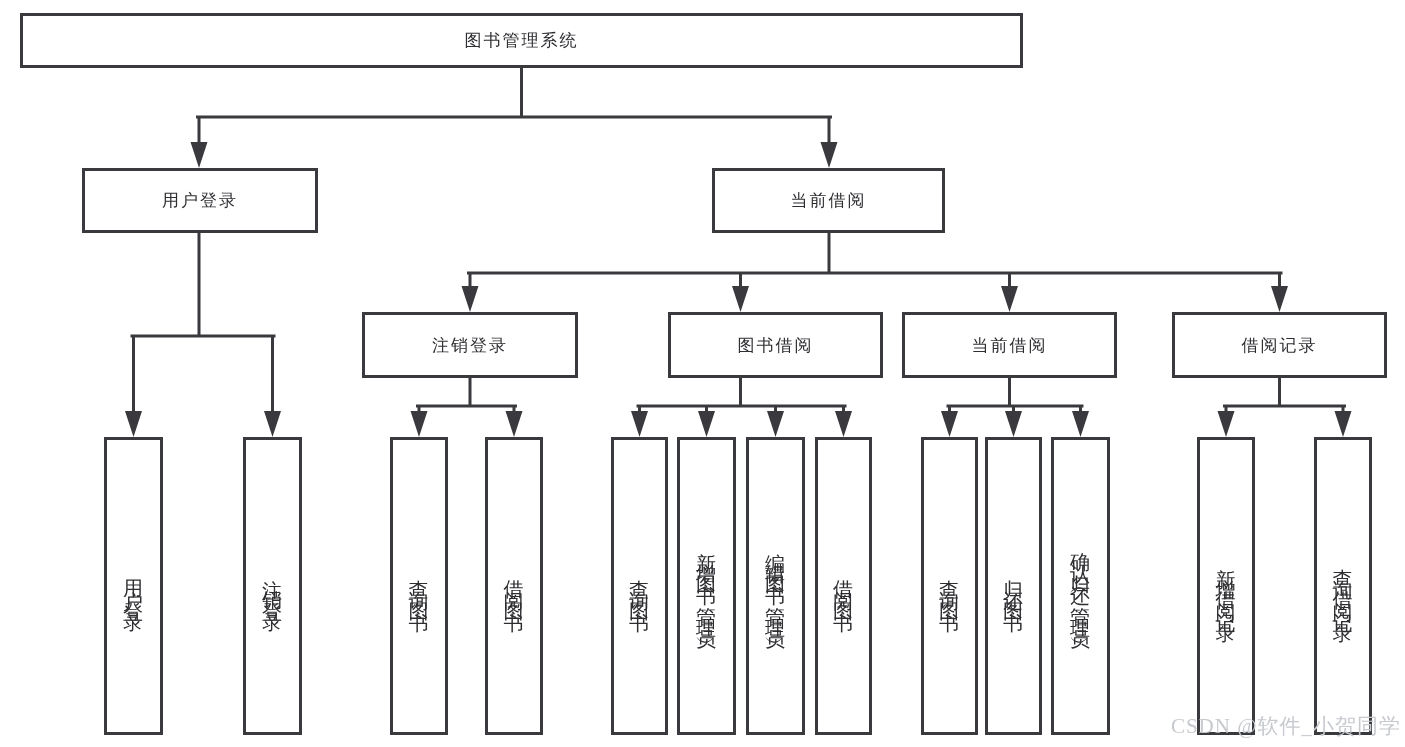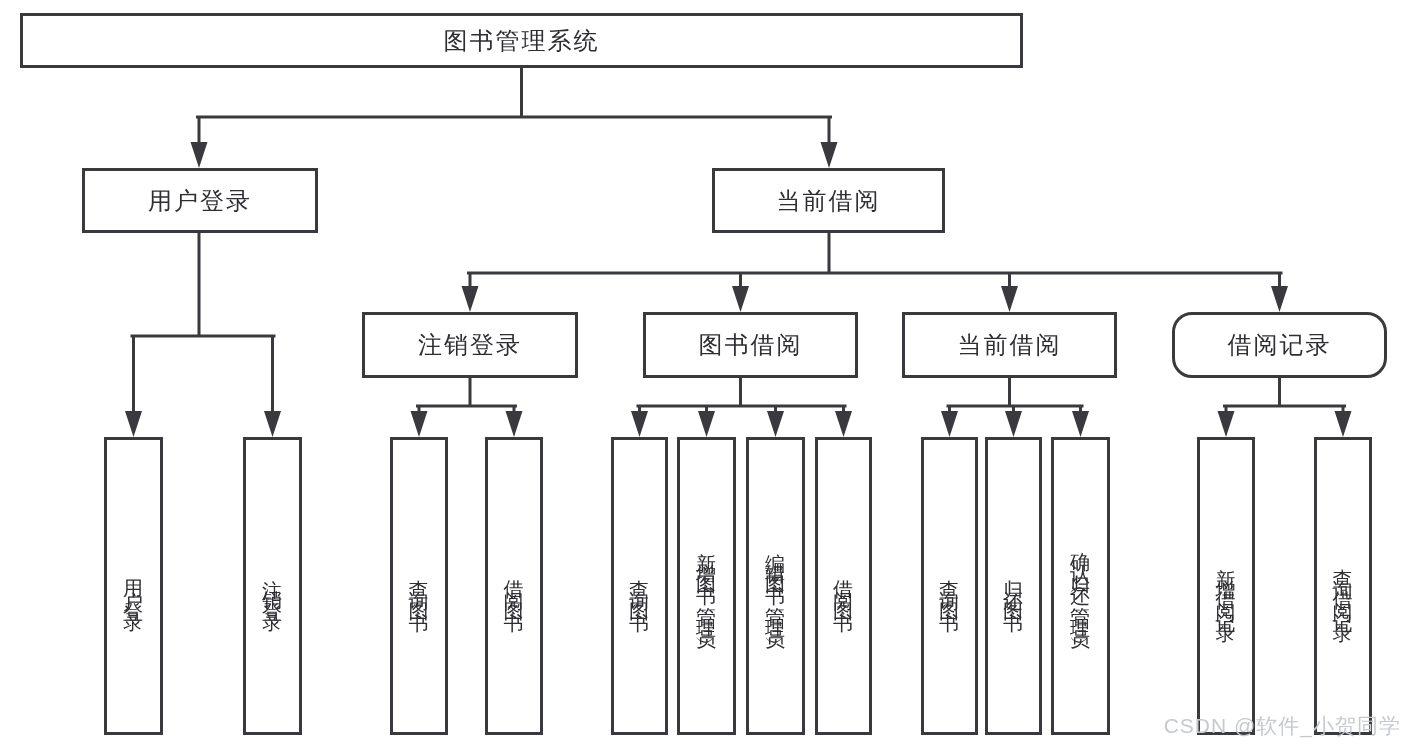--- a/index.html
+++ b/index.html
@@ -15,54 +15,54 @@
     overflow:hidden;
   }
   #wires{position:absolute;left:0;top:0;width:1405px;height:747px;}
   #wires path.link{stroke:var(--line);stroke-width:3;fill:none;stroke-linecap:square;}
   #wires path.arrowheads{fill:var(--line);stroke:none;}
   .box{
     position:absolute;box-sizing:border-box;border:3px solid var(--line);
     background:#fff;display:flex;align-items:center;justify-content:center;
     color:var(--text);
   }
-  .box-h{font-size:24px;letter-spacing:2px;white-space:nowrap;}
+  .box-h{font-size:17px;letter-spacing:2px;white-space:nowrap;}
   .box-v .vtext{
     writing-mode:vertical-rl;text-orientation:mixed;
     font-size:20px;letter-spacing:11px;line-height:1;
   }
   
   .n-root{left:20px;top:13px;width:1003px;height:55px;}
   
   .n-userlogin{left:82px;top:168px;width:236px;height:65px;}
   .n-bookmgmt{left:712px;top:168px;width:233px;height:65px;}
   
   .n-l3{top:312px;height:66px;}
   .n-newbook{left:362px;width:216px;}
-  .n-borrow{left:643px;width:215px;}
+  .n-borrow{left:668px;width:215px;}
   .n-current{left:902px;width:215px;}
-  .n-records{left:1172px;width:215px;border-radius:20px;}
+  .n-records{left:1172px;width:215px;}
   
   .leaf{top:437px;height:298px;}
   .lf-a1{left:104px;width:59px;}
   .lf-a2{left:243px;width:59px;}
   .lf-b1{left:390px;width:58px;}
   .lf-b2{left:485px;width:58px;}
   .lf-c1{left:611px;width:57px;}
   .lf-c2{left:677px;width:59px;}
   .lf-c3{left:746px;width:59px;}
   .lf-c4{left:815px;width:57px;}
   .lf-d1{left:921px;width:57px;}
   .lf-d2{left:985px;width:57px;}
   .lf-d3{left:1051px;width:59px;}
   .lf-e1{left:1197px;width:58px;}
   .lf-e2{left:1314px;width:58px;}
   .watermark{
     position:absolute;right:4px;top:712px;z-index:5;
-    font-size:21px;letter-spacing:1px;color:var(--watermark);white-space:nowrap;
+    font-size:21px;letter-spacing:1px;color:var(--watermark);white-space:nowrap;font-family:Liberation Serif, serif;
   }
 </style>
 </head>
 <body>
 
 <div id="stage">
 
   <svg id="wires" viewBox="0 0 1405 747" xmlns="http://www.w3.org/2000/svg" aria-hidden="true">
     <path class="link" d="
       M521.5 68 L521.5 117

